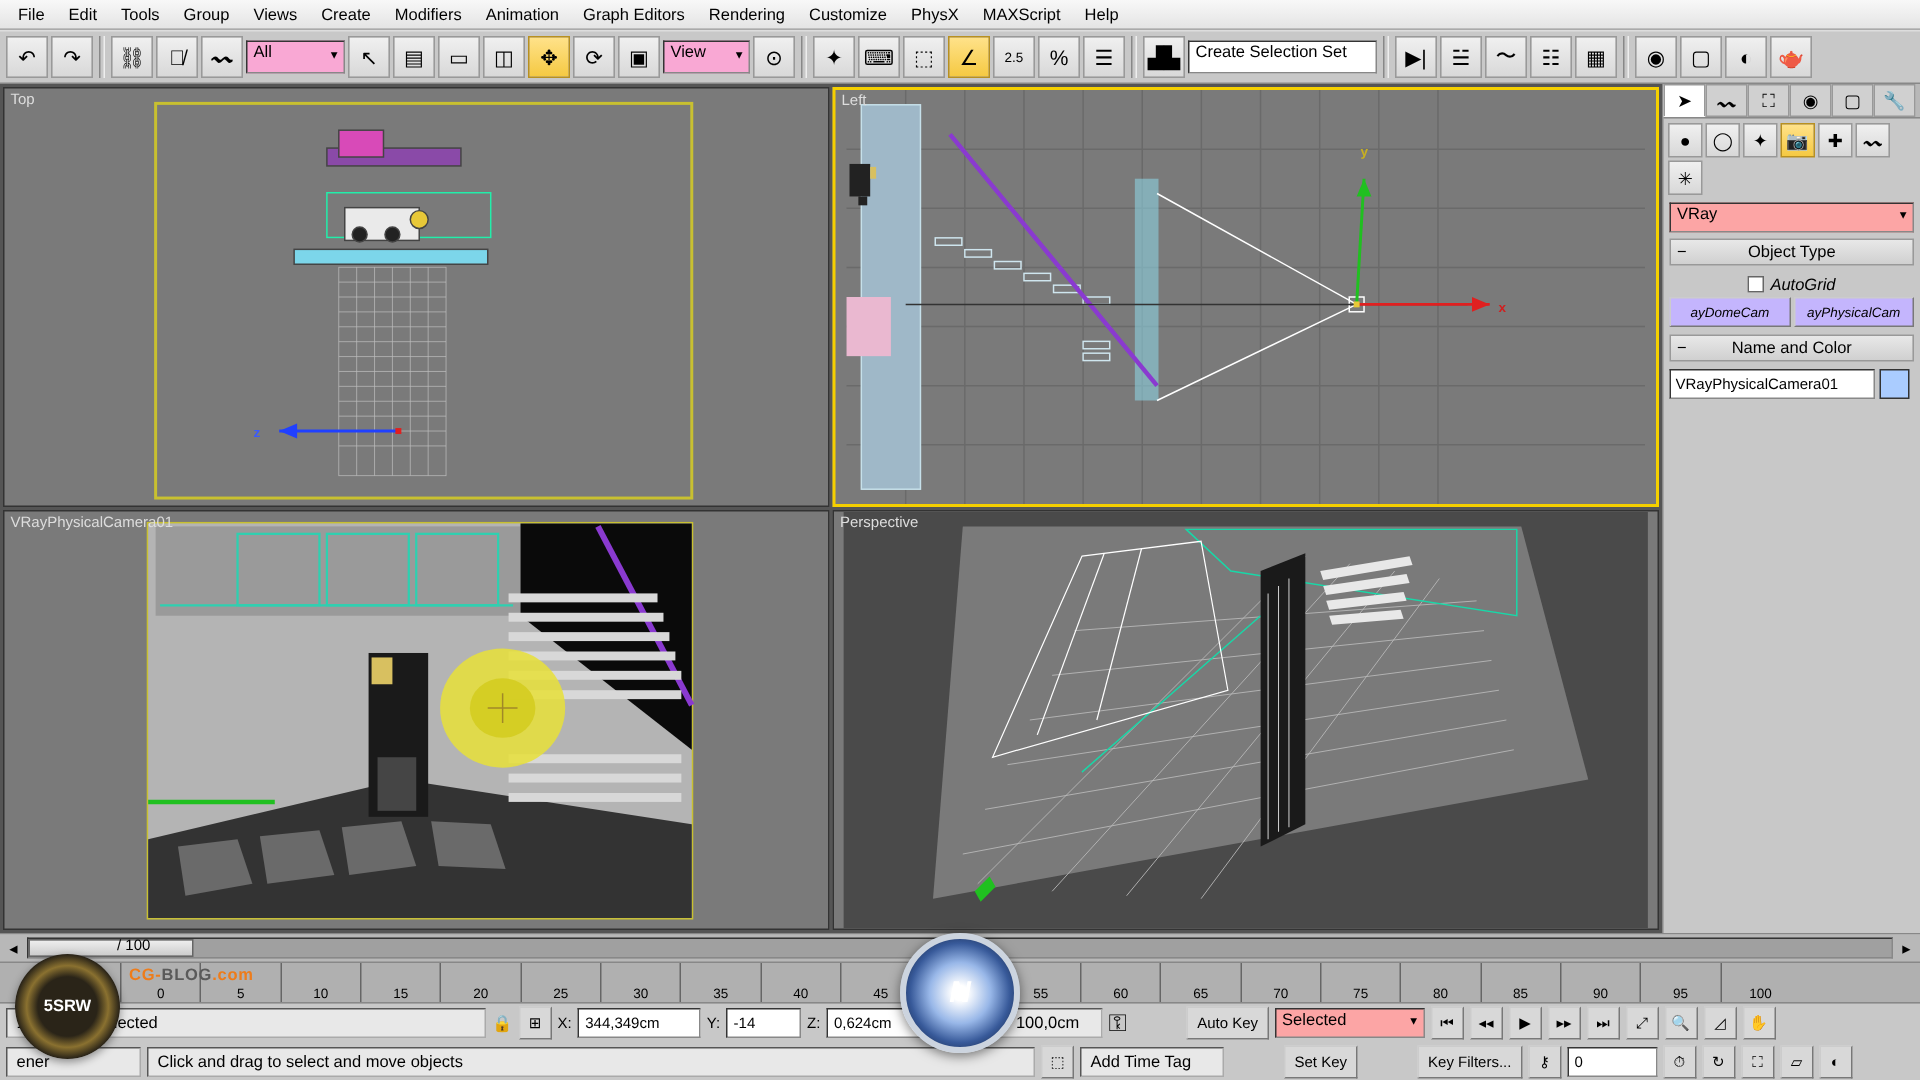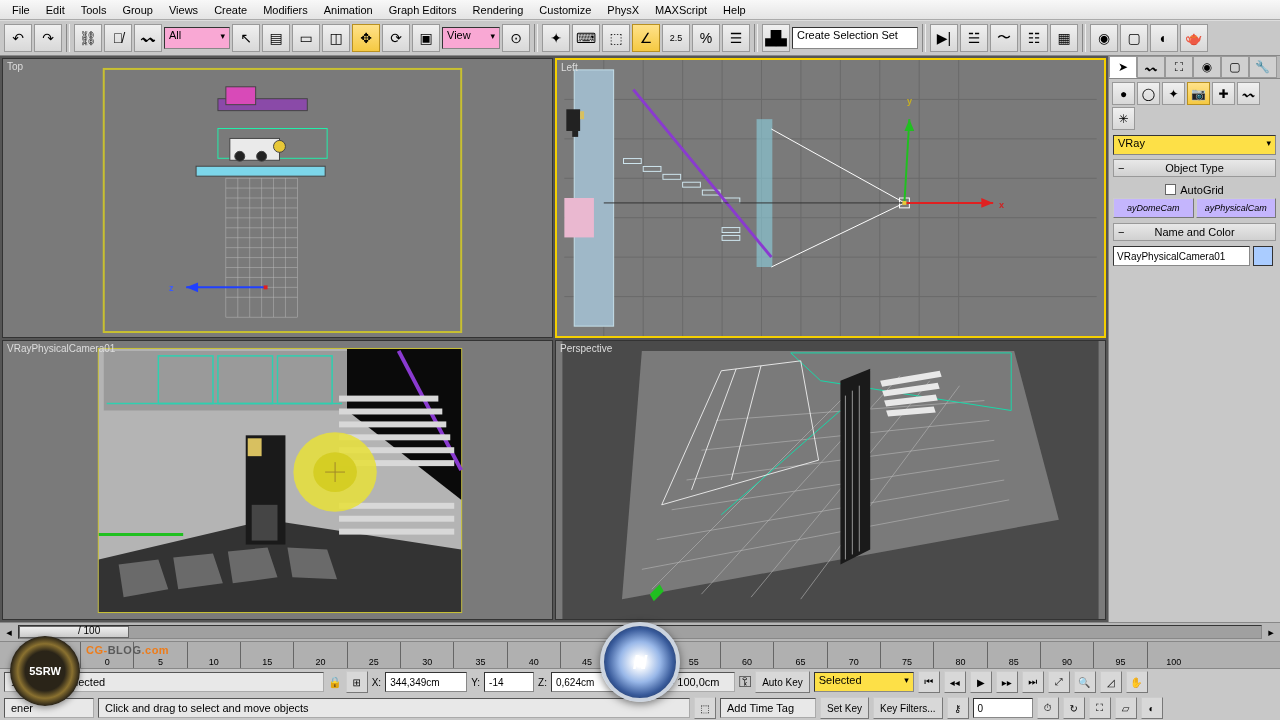--- a/index.html
+++ b/index.html
@@ -21,43 +21,43 @@
 .viewport { background: #7a7a7a; position: relative; border: 1px solid #333; overflow: hidden; padding-left: 28px; }
 .viewport.active { border: 2px solid #f5d000; }
 .vp-label { position: absolute; top: 2px; left: 4px; color: #ddd; font-size: 10px; z-index: 5; }
 
 .cmdpanel { width: 172px; background: #c8c8c8; border-left: 1px solid #888; display: flex; flex-direction: column; }
 .cmd-tabs { display: flex; background: #b8b8b8; border-bottom:1px solid #888; }
 .cmd-tab { width: 28px; height: 22px; border: 1px solid #999; background: #d0d0d0; display:flex; align-items:center; justify-content:center; font-size:12px; }
 .cmd-tab.active { background:#fff; border-bottom-color:#fff; }
 .cmd-sub { display:flex; padding:3px; gap:2px; flex-wrap:wrap; }
 .cmd-sub .tb-btn { width:23px; height:23px; font-size:12px; }
-.cmd-select { margin:2px 4px; height:20px; background:#fde047; border:1px inset #888; padding:1px 4px; position:relative; }
+.cmd-select { margin:2px 4px; height:20px; background:#fca5a5; border:1px inset #888; padding:1px 4px; position:relative; }
 .cmd-select:after { content:"▾"; position:absolute; right:4px; top:2px; font-size:9px; }
 .rollout-hdr { height:18px; background:linear-gradient(#e8e8e8,#d0d0d0); border:1px solid #999; margin:2px 4px; text-align:center; line-height:16px; position:relative; }
 .rollout-hdr:before { content:"−"; position:absolute; left:4px; }
 .rollout-body { padding:3px 4px; }
-.chk { display:flex; align-items:flex-start; justify-content:center; gap:4px; padding:2px; }
+.chk { display:flex; align-items:flex-start; justify-content:center; gap:4px; padding:2px;font-style:italic; }
 .btn-row { display:flex; gap:2px; }
 .btn-row button { flex:1; height:20px; background:#c4b5fd; border:1px outset #ccc; font-size:9px; overflow:hidden;font-style:italic; }
 .name-input { width:calc(100% - 26px); height:20px; background:#fff; border:1px inset #888; padding:1px 3px; font-size:10px; }
 .color-sw { width:20px; height:20px; background:#aaccff; border:1px solid #333; display:inline-block; vertical-align:top; }
 
 .timewrap { position:absolute; bottom:0; left:0; right:0; height:98px; background:#c8c8c8; border-top:1px solid #888; }
 .timeslider { height:18px; background:#b8b8b8; display:flex; align-items:center; padding:0 4px; }
 .slider-track { flex:1; height:14px; background:#a0a0a0; border:1px inset #888; position:relative; margin:0 4px; }
 .slider-thumb { position:absolute; left:0; width:110px; height:12px; background:linear-gradient(#eee,#ccc); border:1px solid #666; }
 .trackbar { height:28px; background:#b0b0b0; display:flex; align-items:flex-end; padding:0 80px 0 80px; border-top:1px solid #888; border-bottom:1px solid #888; position:relative; }
 .tick { flex:1; text-align:center; border-left:1px solid #666; font-size:9px; padding-bottom:1px; height:100%; display:flex; align-items:flex-end; justify-content:center; }
 .status { height:26px; display:flex; align-items:center; gap:4px; padding:0 4px; }
 .status-box { height:20px; background:#e8e8e8; border:1px inset #aaa; padding:1px 6px; display:flex; align-items:center; }
 .coord { width:82px; background:#fff; border:1px inset #888; height:20px; padding:1px 4px; font-size:10px; display:flex; align-items:center; }
 .prompt { height:26px; display:flex; align-items:center; padding:0 4px; gap:4px; }
 .play-btn { width:22px; height:22px; background:#d8d8d8; border:1px outset #ccc; display:inline-flex; align-items:center; justify-content:center; font-size:10px; }
-.key-btn { height:22px; padding:0 6px; background:#d8d8d8; border:1px outset #ccc; font-size:10px; }
+.key-btn { height:22px; padding:0 6px; background:#d8d8d8; border:1px outset #ccc; font-size:10px;margin-left:36px; }
 
 .logo1 { position:absolute; left:10px; bottom:14px; width:70px; height:70px; border-radius:50%; background:radial-gradient(circle,#2a2418 40%,#8a7130 55%,#2a2418 70%); display:flex; align-items:center; justify-content:center; color:#fff; font-weight:bold; font-size:11px; z-index:30; box-shadow:0 2px 6px rgba(0,0,0,.4); }
 .logo2 { position:absolute; left:86px; bottom:62px; color:#ee7c1a; font-weight:bold; font-size:16px; z-index:30; letter-spacing:.5px; }
 .logo2 b { color:#5a5a5a; }
 .logo3 { position:absolute; left:600px; bottom:18px; width:80px; height:80px; border-radius:50%; background:radial-gradient(circle,#fff 10%,#98b7e8 40%,#385a9a 65%,#1a2d52 85%); border:4px solid #ccd4df; z-index:30; box-shadow:0 2px 8px rgba(0,0,0,.5); display:flex; align-items:center; justify-content:center; color:#fff; font-weight:bold; font-size:20px; font-style:italic; }
 
 
 .axis { position:absolute; font-size:9px; font-weight:bold; }
 svg.scene { position:absolute; inset:0; width:100%; height:100%; }
 </style>

